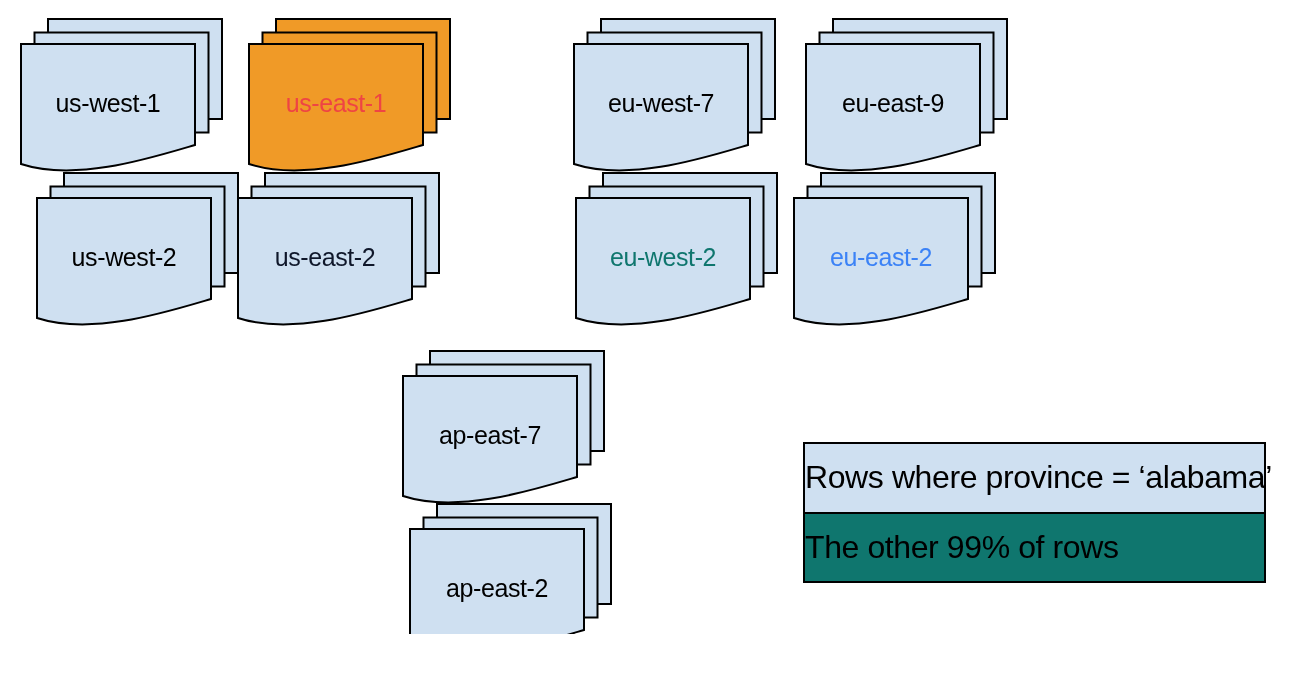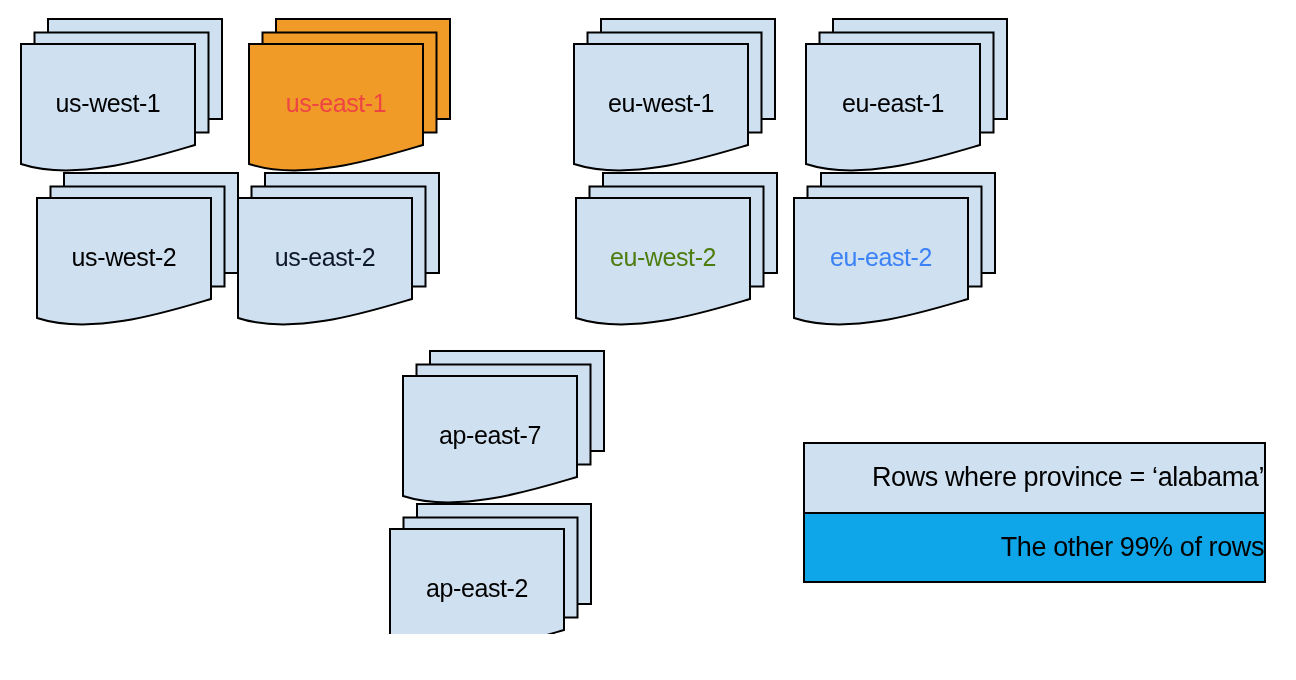--- a/index.html
+++ b/index.html
@@ -47,22 +47,22 @@
     position: absolute;
     box-sizing: border-box;
     border: 2.5px solid #000000;
     display: flex;
     flex-direction: column;
   }
   .legend-row {
     flex: 1;
     display: flex;
     align-items: center;
-    justify-content: flex-end;
-    font-size: 27px;
+    justify-content: flex-start;
+    font-size: 32px;
     letter-spacing: -0.4px;
     color: #000000;
     white-space: nowrap;
   }
   .legend-row + .legend-row {
     border-top: 2.5px solid #000000;
   }
 </style>
 </head>
 <body>
@@ -86,30 +86,30 @@
     </svg>
     <div class="stack-label" style="color: #ef4444;">us-east-1</div>
   </div>
 
   <div class="stack" style="left: 573px; top: 18px;">
     <svg width="204" height="156" viewBox="0 0 204 156">
       <rect class="sheet" x="28" y="1" width="174" height="100" fill="#CFE0F1" stroke="#000000"></rect>
       <rect class="sheet" x="14.5" y="14.5" width="174" height="100" fill="#CFE0F1" stroke="#000000"></rect>
       <path class="sheet" d="M1,26 H175 V127 C131,140 56,164 1,146 Z" fill="#CFE0F1" stroke="#000000"></path>
     </svg>
-    <div class="stack-label" style="color: rgb(0, 0, 0);">eu-west-1</div>
+    <div class="stack-label" style="color: rgb(0, 0, 0);">eu-west-7</div>
   </div>
 
   <div class="stack" style="left: 805px; top: 18px;">
     <svg width="204" height="156" viewBox="0 0 204 156">
       <rect class="sheet" x="28" y="1" width="174" height="100" fill="#CFE0F1" stroke="#000000"></rect>
       <rect class="sheet" x="14.5" y="14.5" width="174" height="100" fill="#CFE0F1" stroke="#000000"></rect>
       <path class="sheet" d="M1,26 H175 V127 C131,140 56,164 1,146 Z" fill="#CFE0F1" stroke="#000000"></path>
     </svg>
-    <div class="stack-label" style="color: rgb(0, 0, 0);">eu-east-1</div>
+    <div class="stack-label" style="color: rgb(0, 0, 0);">eu-east-9</div>
   </div>
 
   <div class="stack" style="left: 20px; top: 172px; margin-left: 16px;">
     <svg width="204" height="156" viewBox="0 0 204 156">
       <rect class="sheet" x="28" y="1" width="174" height="100" fill="#CFE0F1" stroke="#000000"></rect>
       <rect class="sheet" x="14.5" y="14.5" width="174" height="100" fill="#CFE0F1" stroke="#000000"></rect>
       <path class="sheet" d="M1,26 H175 V127 C131,140 56,164 1,146 Z" fill="#CFE0F1" stroke="#000000"></path>
     </svg>
     <div class="stack-label" style="color: rgb(0, 0, 0);">us-west-2</div>
   </div>
@@ -122,52 +122,52 @@
     </svg>
     <div class="stack-label" style="color: #0f172a;">us-east-2</div>
   </div>
 
   <div class="stack" style="left: 575px; top: 172px;">
     <svg width="204" height="156" viewBox="0 0 204 156">
       <rect class="sheet" x="28" y="1" width="174" height="100" fill="#CFE0F1" stroke="#000000"></rect>
       <rect class="sheet" x="14.5" y="14.5" width="174" height="100" fill="#CFE0F1" stroke="#000000"></rect>
       <path class="sheet" d="M1,26 H175 V127 C131,140 56,164 1,146 Z" fill="#CFE0F1" stroke="#000000"></path>
     </svg>
-    <div class="stack-label" style="color: #4d7c0f;">eu-west-2</div>
+    <div class="stack-label" style="color: #0f766e;">eu-west-2</div>
   </div>
 
   <div class="stack" style="left: 793px; top: 172px;">
     <svg width="204" height="156" viewBox="0 0 204 156">
       <rect class="sheet" x="28" y="1" width="174" height="100" fill="#CFE0F1" stroke="#000000"></rect>
       <rect class="sheet" x="14.5" y="14.5" width="174" height="100" fill="#CFE0F1" stroke="#000000"></rect>
       <path class="sheet" d="M1,26 H175 V127 C131,140 56,164 1,146 Z" fill="#CFE0F1" stroke="#000000"></path>
     </svg>
     <div class="stack-label" style="color: #3b82f6;">eu-east-2</div>
   </div>
 
   <div class="stack" style="left: 402px; top: 350px;">
     <svg width="204" height="156" viewBox="0 0 204 156">
       <rect class="sheet" x="28" y="1" width="174" height="100" fill="#CFE0F1" stroke="#000000"></rect>
       <rect class="sheet" x="14.5" y="14.5" width="174" height="100" fill="#CFE0F1" stroke="#000000"></rect>
       <path class="sheet" d="M1,26 H175 V127 C131,140 56,164 1,146 Z" fill="#CFE0F1" stroke="#000000"></path>
     </svg>
     <div class="stack-label" style="color: rgb(0, 0, 0);">ap-east-7</div>
   </div>
 
-  <div class="stack" style="left: 389px; top: 503px;">
+  <div class="stack" style="left: 409px; top: 503px;">
     <svg width="204" height="156" viewBox="0 0 204 156">
       <rect class="sheet" x="28" y="1" width="174" height="100" fill="#CFE0F1" stroke="#000000"></rect>
       <rect class="sheet" x="14.5" y="14.5" width="174" height="100" fill="#CFE0F1" stroke="#000000"></rect>
       <path class="sheet" d="M1,26 H175 V127 C131,140 56,164 1,146 Z" fill="#CFE0F1" stroke="#000000"></path>
     </svg>
     <div class="stack-label" style="color: rgb(0, 0, 0);">ap-east-2</div>
   </div>
 </div>
 
   <div class="legend" style="left: 803px; top: 442px; width: 463px; height: 141px;">
     <div class="legend-row" style="background: rgb(207, 224, 241);">
       <span>Rows where province = ‘alabama’</span>
     </div>
-    <div class="legend-row" style="background: #0ea5e9;">
+    <div class="legend-row" style="background: #0f766e;">
       <span>The other 99% of rows</span>
     </div>
   </div>
 </div>
 
 </body></html>

